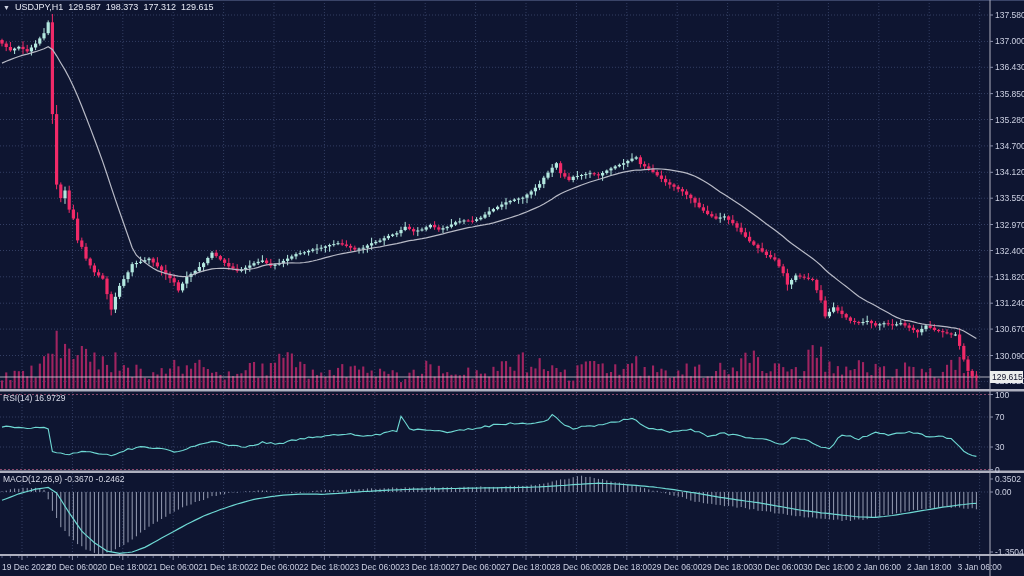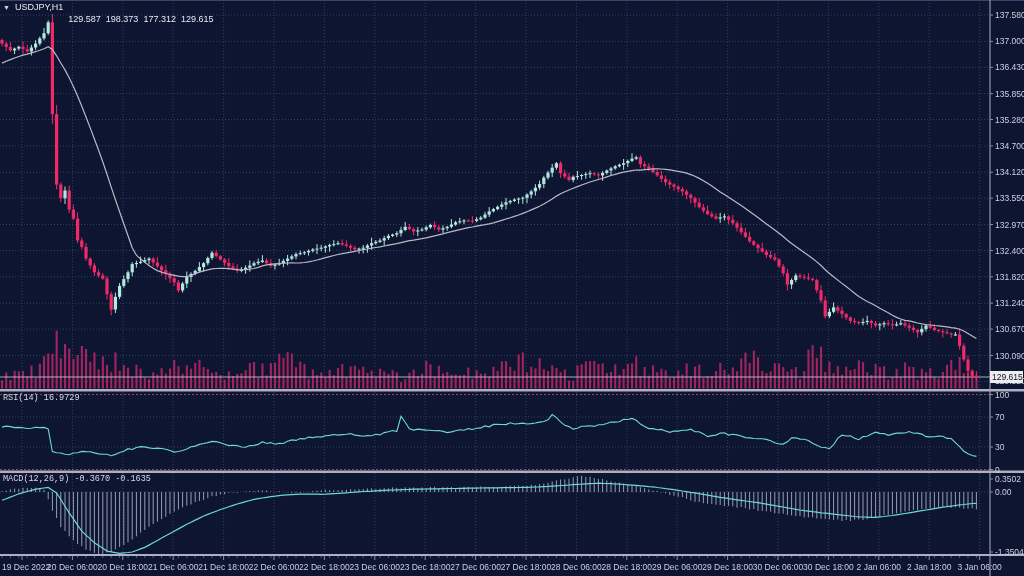--- a/index.html
+++ b/index.html
@@ -2,23 +2,23 @@
 <html><head>
 <meta charset="utf-8">
 <style>
   html,body{margin:0;padding:0;background:#0e1531;}
   #window{position:relative;width:1024px;height:576px;background:#0e1531;overflow:hidden;
           font-family:"Liberation Sans",sans-serif;}
   #chart-svg{position:absolute;left:0;top:0;}
   .overlay{position:absolute;color:#e6e9f4;font-size:9px;line-height:11px;white-space:nowrap;
            font-family:"Liberation Sans",sans-serif;}
   #titlebar{left:3px;top:2px;display:flex;gap:5px;}
-  #titlebar .num{letter-spacing:0;margin-top:12px;}
+  #titlebar .num{letter-spacing:0;}
   #dd{font-size:7px;color:#cfd3e2;cursor:pointer;}
-  .indlabel{color:#d7dae8;font-size:8.5px;font-family:Liberation Mono, monospace;}
+  .indlabel{color:#d7dae8;font-size:8.5px;}
   #rsi-label{left:3px;top:393px;}
   #macd-label{left:3px;top:474px;}
   #price-tag{left:990px;top:371px;width:33px;height:12px;background:#eceded;color:#12132b;
              font-size:8.5px;line-height:12px;text-align:left;padding-left:2px;box-sizing:border-box;}
 </style>
 </head>
 <body>
 
 <div id="window">
   <svg id="chart-svg" width="1024" height="576">
@@ -1249,16 +1249,16 @@
   <div id="titlebar" class="overlay">
     <span id="dd">▼</span>
     <span>USDJPY,H1</span>
     <span class="num">129.587</span>
     <span class="num">198.373</span>
     <span class="num">177.312</span>
     <span class="num">129.615</span>
   </div>
 
   <div id="rsi-label" class="overlay indlabel">RSI(14) 16.9729</div>
-  <div id="macd-label" class="overlay indlabel">MACD(12,26,9) -0.3670 -0.1635</div>
+  <div id="macd-label" class="overlay indlabel">MACD(12,26,9) -0.3670 -0.2462</div>
 
   <div id="price-tag" class="overlay">129.615</div>
 </div>
 
 </body></html>

